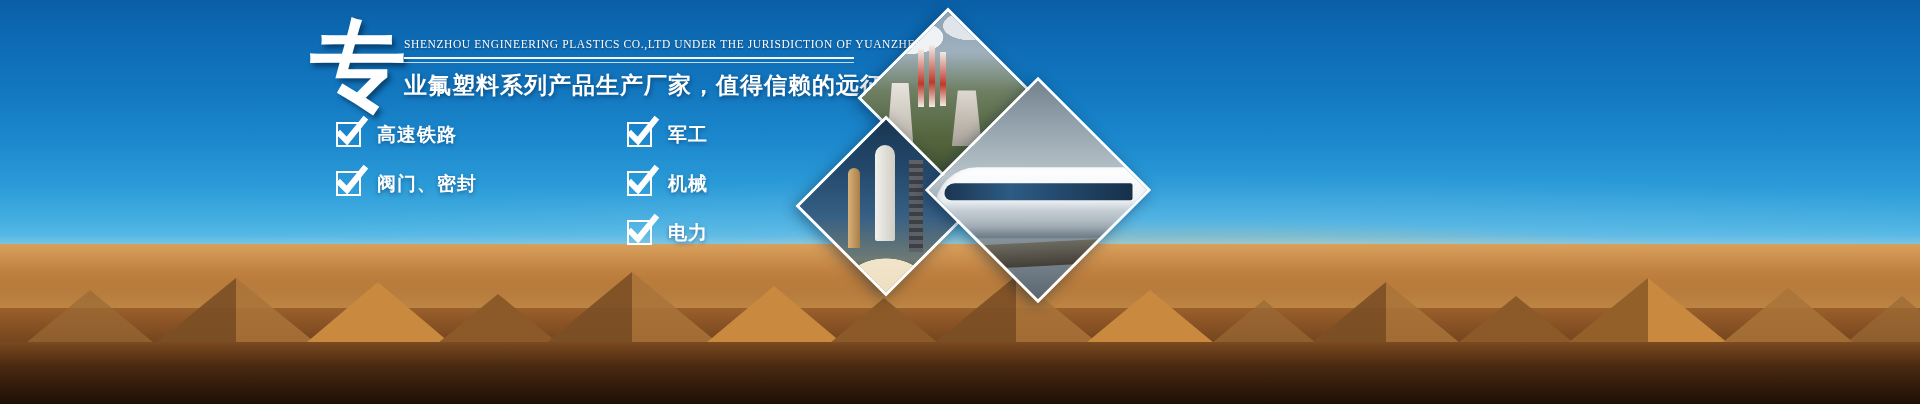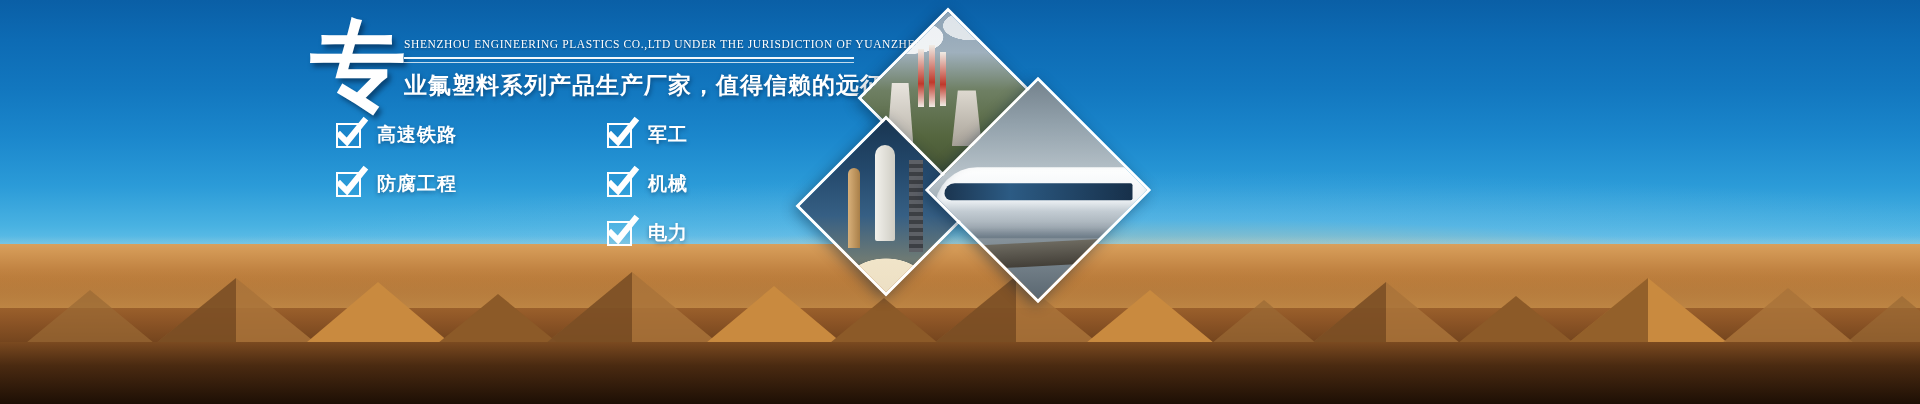--- a/index.html
+++ b/index.html
@@ -92,21 +92,21 @@
   .rule-thin{height:1px;background:#ffffff;opacity:.75;margin-top:3px;}
   .slogan{
     margin-top:7px;font-size:23px;font-weight:700;color:#ffffff;
     letter-spacing:1px;white-space:nowrap;
     text-shadow:1px 2px 4px rgba(0,35,70,.55);
   }
 
   
   .checklist{position:absolute;left:336px;top:122px;display:flex;gap:150px;}
   .col{display:flex;flex-direction:column;gap:23px;}
-  .chk-item{display:flex;align-items:center;gap:16px;}
+  .chk-item{display:flex;align-items:flex-start;gap:16px;}
   .chk-box{
     position:relative;width:25px;height:25px;flex:0 0 25px;
     border:2px solid #ffffff;box-sizing:border-box;
   }
   .chk-box svg{position:absolute;left:-5px;top:-9px;width:36px;height:36px;}
   .chk-label{
     font-size:19px;font-weight:700;color:#ffffff;letter-spacing:1px;
     text-shadow:0 2px 4px rgba(0,40,80,.45);white-space:nowrap;
   }
 
@@ -244,21 +244,21 @@
             </svg>
         </span>
         <span class="chk-label">高速铁路</span>
       </div>
       <div class="chk-item">
         <span class="chk-box">
           <svg viewBox="0 0 36 36">
               <path d="M7 19 L14 26 L31 5" fill="none" stroke="#ffffff" stroke-width="6" stroke-linecap="square"></path>
             </svg>
         </span>
-        <span class="chk-label">防腐工程</span>
+        <span class="chk-label">阀门、密封</span>
       </div>
     </div>
 
     <div class="col">
       <div class="chk-item">
         <span class="chk-box">
           <svg viewBox="0 0 36 36">
               <path d="M7 19 L14 26 L31 5" fill="none" stroke="#ffffff" stroke-width="6" stroke-linecap="square"></path>
             </svg>
         </span>

